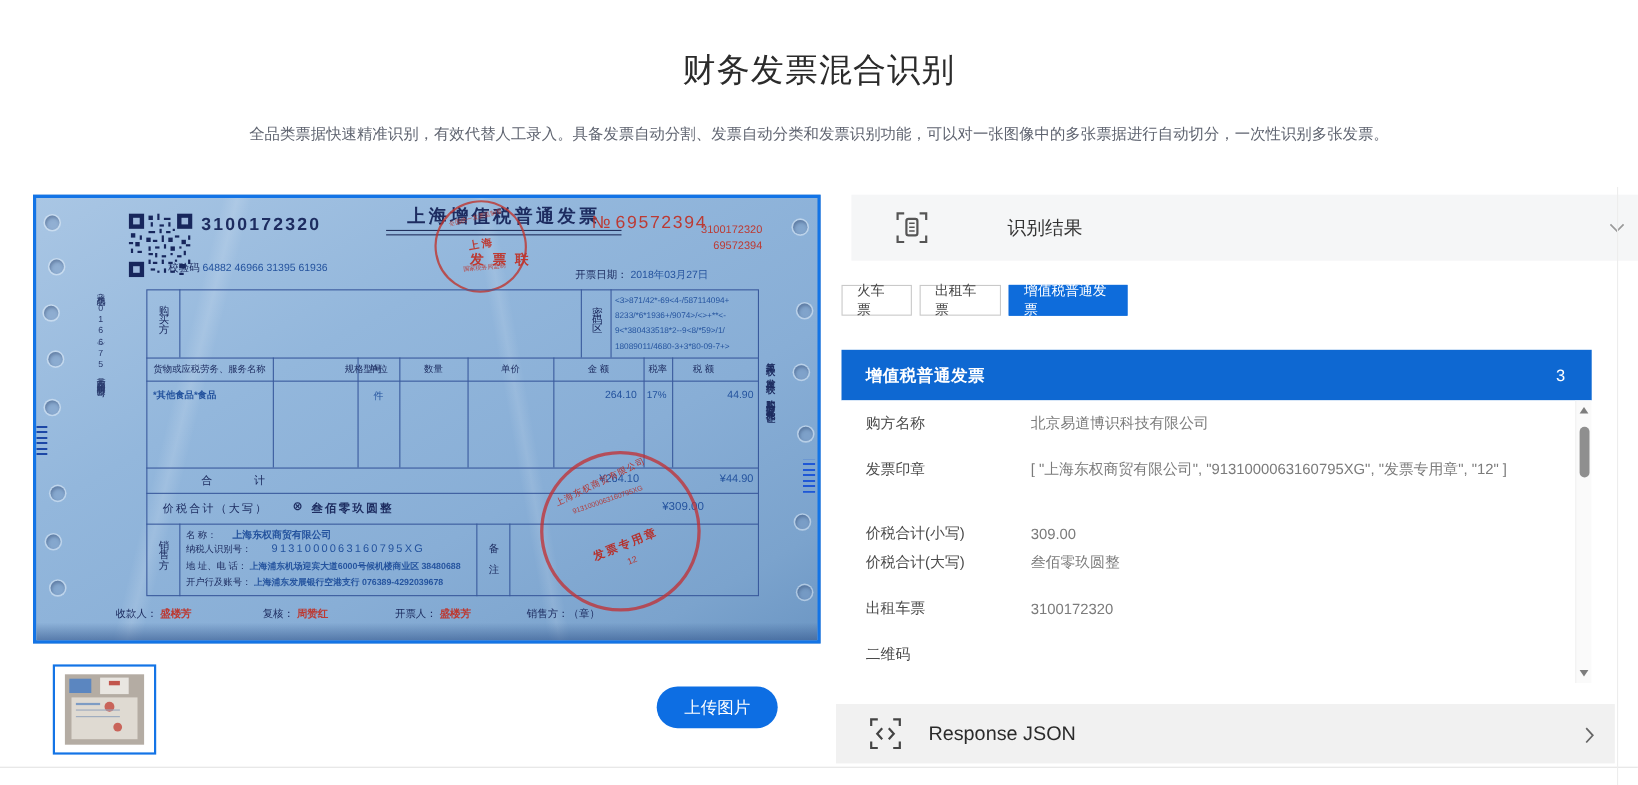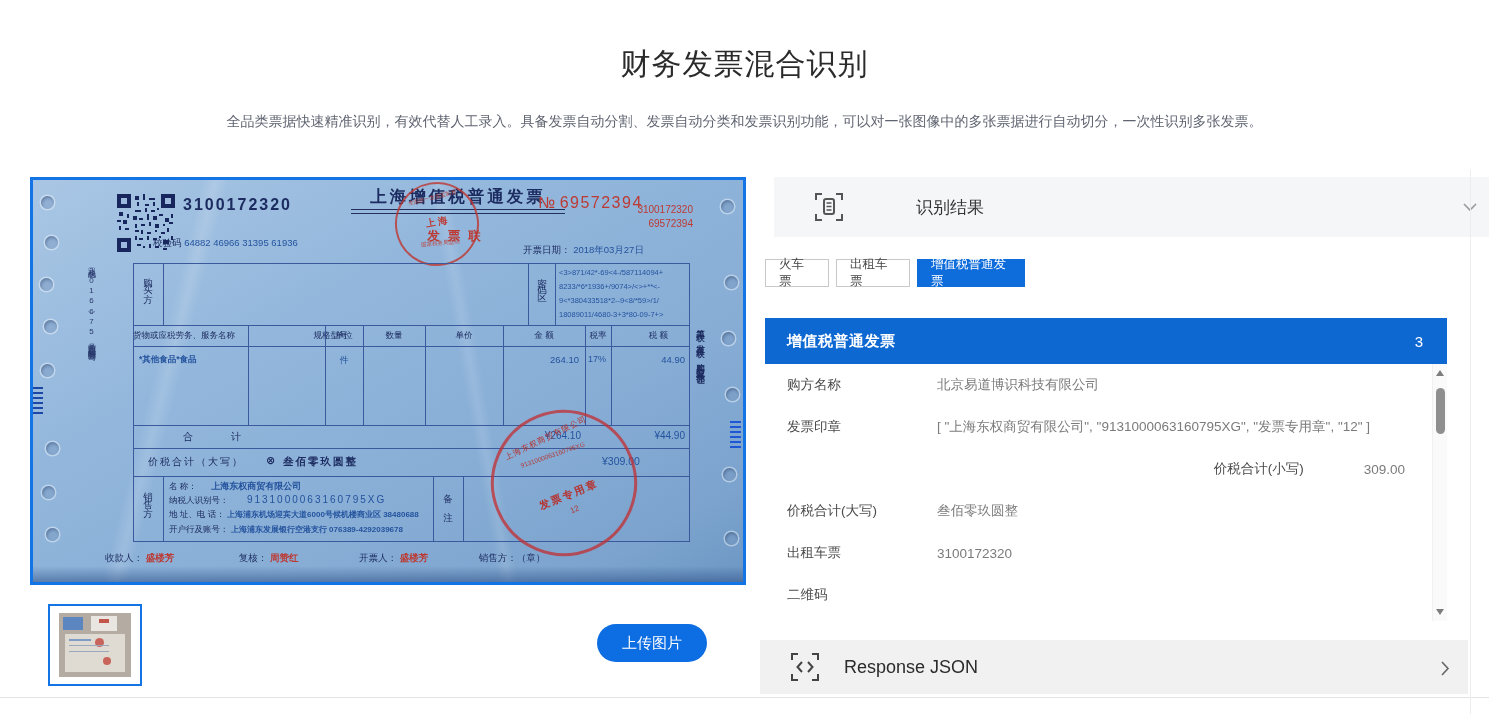--- a/index.html
+++ b/index.html
@@ -199,28 +199,28 @@
 
     <div class="abs vtext nv" style="left:108px;top:90px;height:52px;font-size:9.5px;letter-spacing:8px;">购买方</div>
     <div class="abs vtext nv" style="left:502px;top:90px;height:52px;font-size:9.5px;letter-spacing:8px;">密码区</div>
     <div class="abs bl" style="left:526px;top:86px;width:130px;font-size:7.5px;line-height:14px;white-space:nowrap;">
       <div>&lt;3&gt;871/42*-69&lt;4-/587114094+</div>
       <div>8233/*6*1936+/9074&gt;/&lt;&gt;+**&lt;-</div>
       <div>9&lt;*380433518*2--9&lt;8/*59&gt;/1/</div>
       <div>18089011/4680-3+3*80-09-7+&gt;</div>
     </div>
 
-    <div class="abs nv" style="left:100px;top:150px;width:115px;font-size:8.5px;">货物或应税劳务、服务名称</div>
+    <div class="abs nv" style="left:100px;top:150px;width:115px;text-align:center;font-size:8.5px;">货物或应税劳务、服务名称</div>
     <div class="abs nv" style="left:215px;top:150px;width:77px;text-align:center;font-size:8.5px;padding-left:44px;">规格型号</div>
     <div class="abs nv" style="left:292px;top:150px;width:38px;text-align:center;font-size:8.5px;">单位</div>
     <div class="abs nv" style="left:330px;top:150px;width:62px;text-align:center;font-size:8.5px;">数量</div>
     <div class="abs nv" style="left:392px;top:150px;width:78px;text-align:center;font-size:8.5px;">单价</div>
     <div class="abs nv" style="left:470px;top:150px;width:82px;text-align:center;font-size:8.5px;">金 额</div>
     <div class="abs nv" style="left:552px;top:150px;width:26px;text-align:center;font-size:8.5px;">税率</div>
-    <div class="abs nv" style="left:578px;top:150px;width:57px;text-align:right;font-size:8.5px;">税 额</div>
+    <div class="abs nv" style="left:578px;top:150px;width:57px;text-align:center;font-size:8.5px;">税 额</div>
 
     <div class="abs bl" style="left:106px;top:174px;font-size:8.5px;font-weight:bold;">*其他食品*食品</div>
     <div class="abs bl" style="left:292px;top:174px;width:38px;text-align:center;font-size:9px;">件</div>
     <div class="abs bl" style="left:470px;top:174px;width:76px;text-align:right;font-size:9.5px;">264.10</div>
     <div class="abs bl" style="left:552px;top:174px;width:24px;text-align:center;font-size:9px;">17%</div>
     <div class="abs bl" style="left:578px;top:174px;width:74px;text-align:right;font-size:9.5px;">44.90</div>
 
     <div class="abs nv" style="left:150px;top:250px;font-size:10px;letter-spacing:14px;">合　计</div>
     <div class="abs bl" style="left:470px;top:250px;width:78px;text-align:right;font-size:10px;">¥264.10</div>
     <div class="abs bl" style="left:578px;top:250px;width:74px;text-align:right;font-size:10px;">¥44.90</div>
@@ -308,21 +308,21 @@
 
 <div class="abs result-list">
   <div class="row" style="top:0px;">
     <span class="lbl">购方名称</span>
     <span class="val">北京易道博识科技有限公司</span>
   </div>
   <div class="row" style="top:42px;">
     <span class="lbl">发票印章</span>
     <span class="val">[ "上海东权商贸有限公司", "9131000063160795XG", "发票专用章", "12" ]</span>
   </div>
-  <div class="row" style="top:84px;justify-content:flex-end;">
+  <div class="row" style="top:100px;">
     <span class="lbl">价税合计(小写)</span>
     <span class="val">309.00</span>
   </div>
   <div class="row" style="top:126px;">
     <span class="lbl">价税合计(大写)</span>
     <span class="val">叁佰零玖圆整</span>
   </div>
   <div class="row" style="top:168px;">
     <span class="lbl">出租车票</span>
     <span class="val">3100172320</span>

